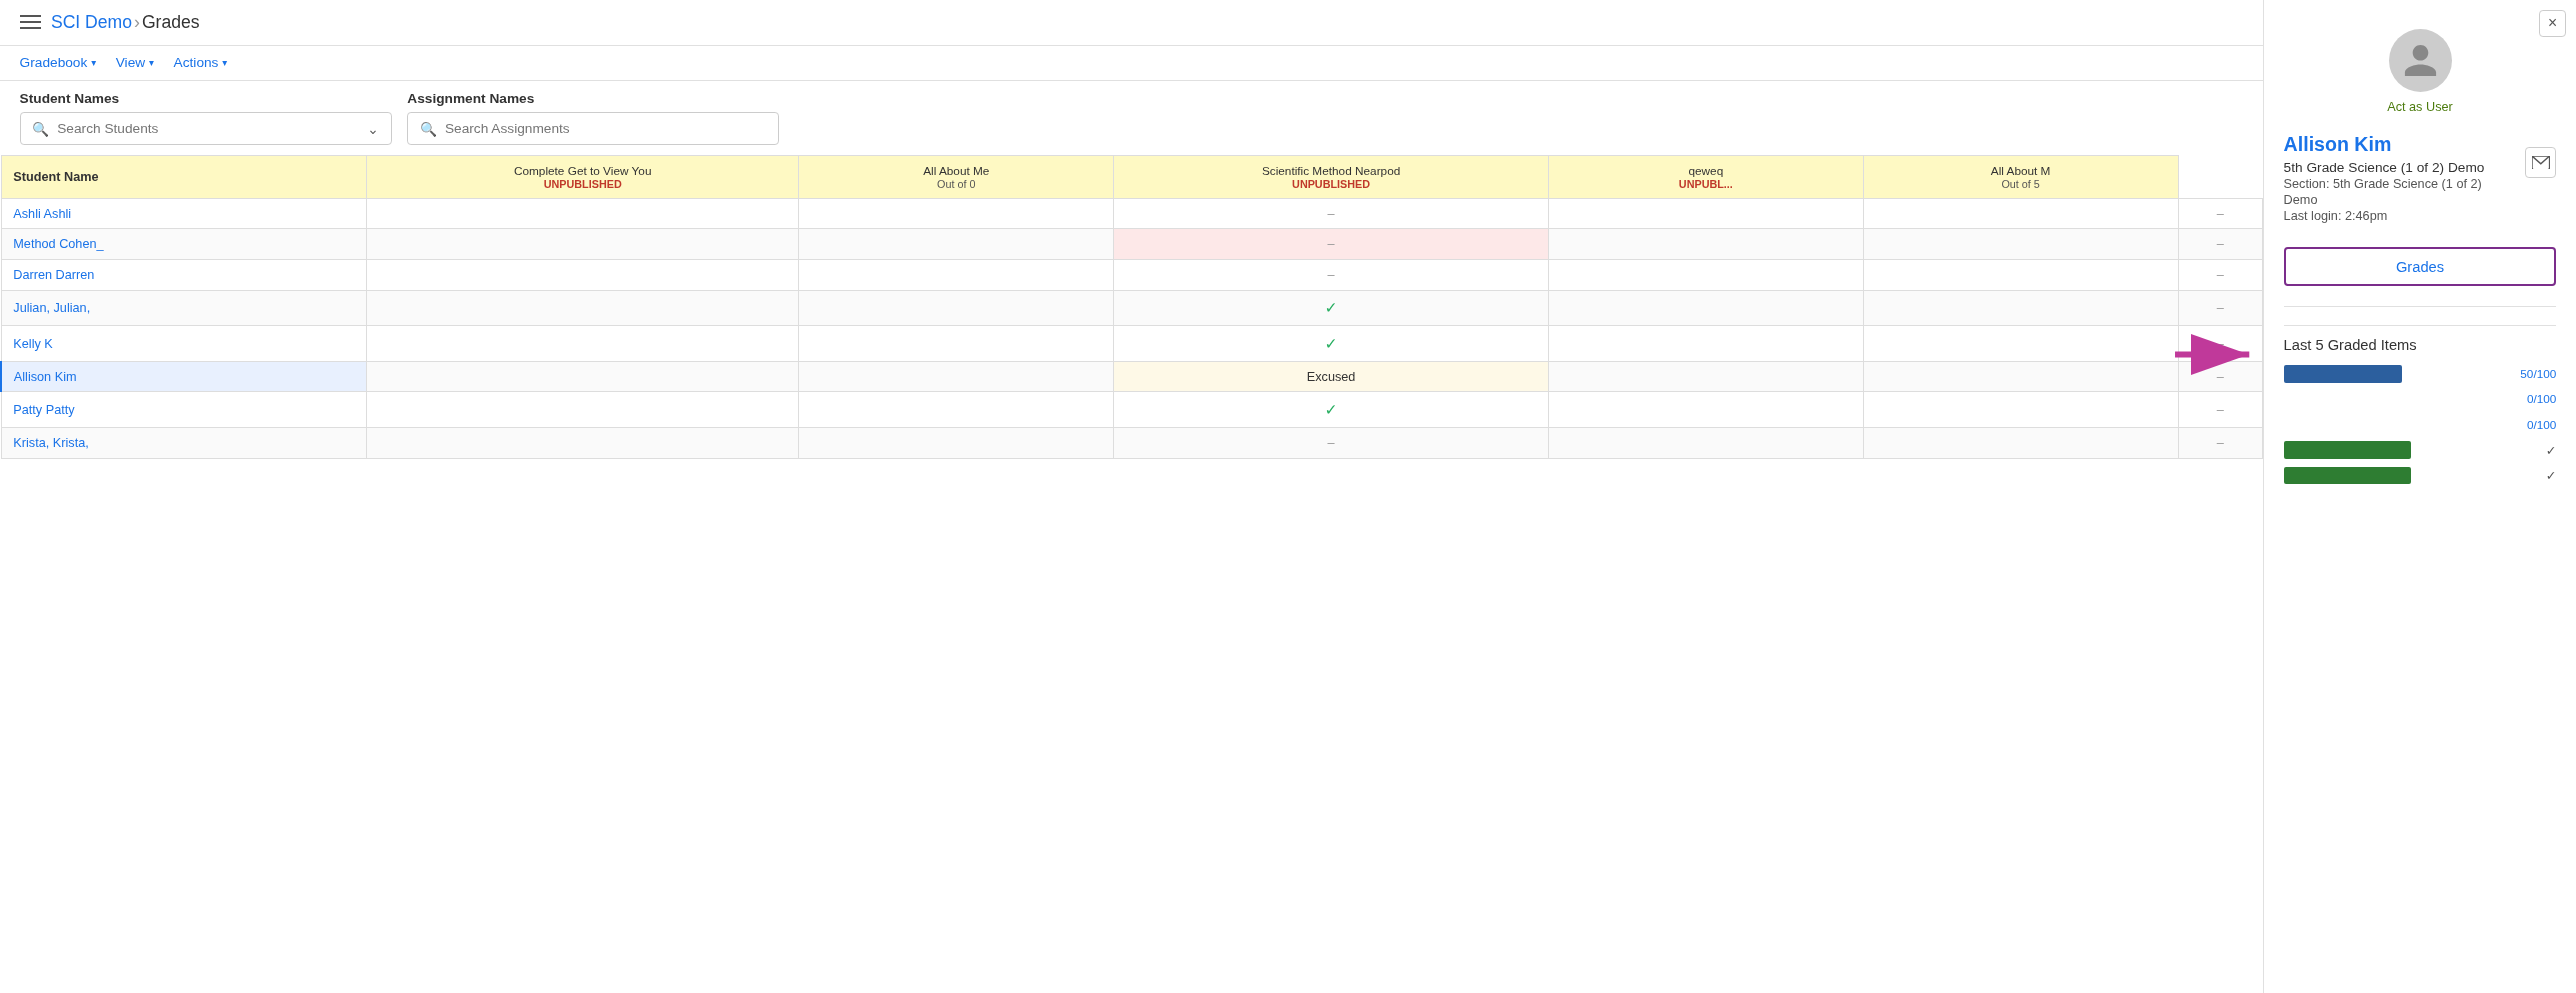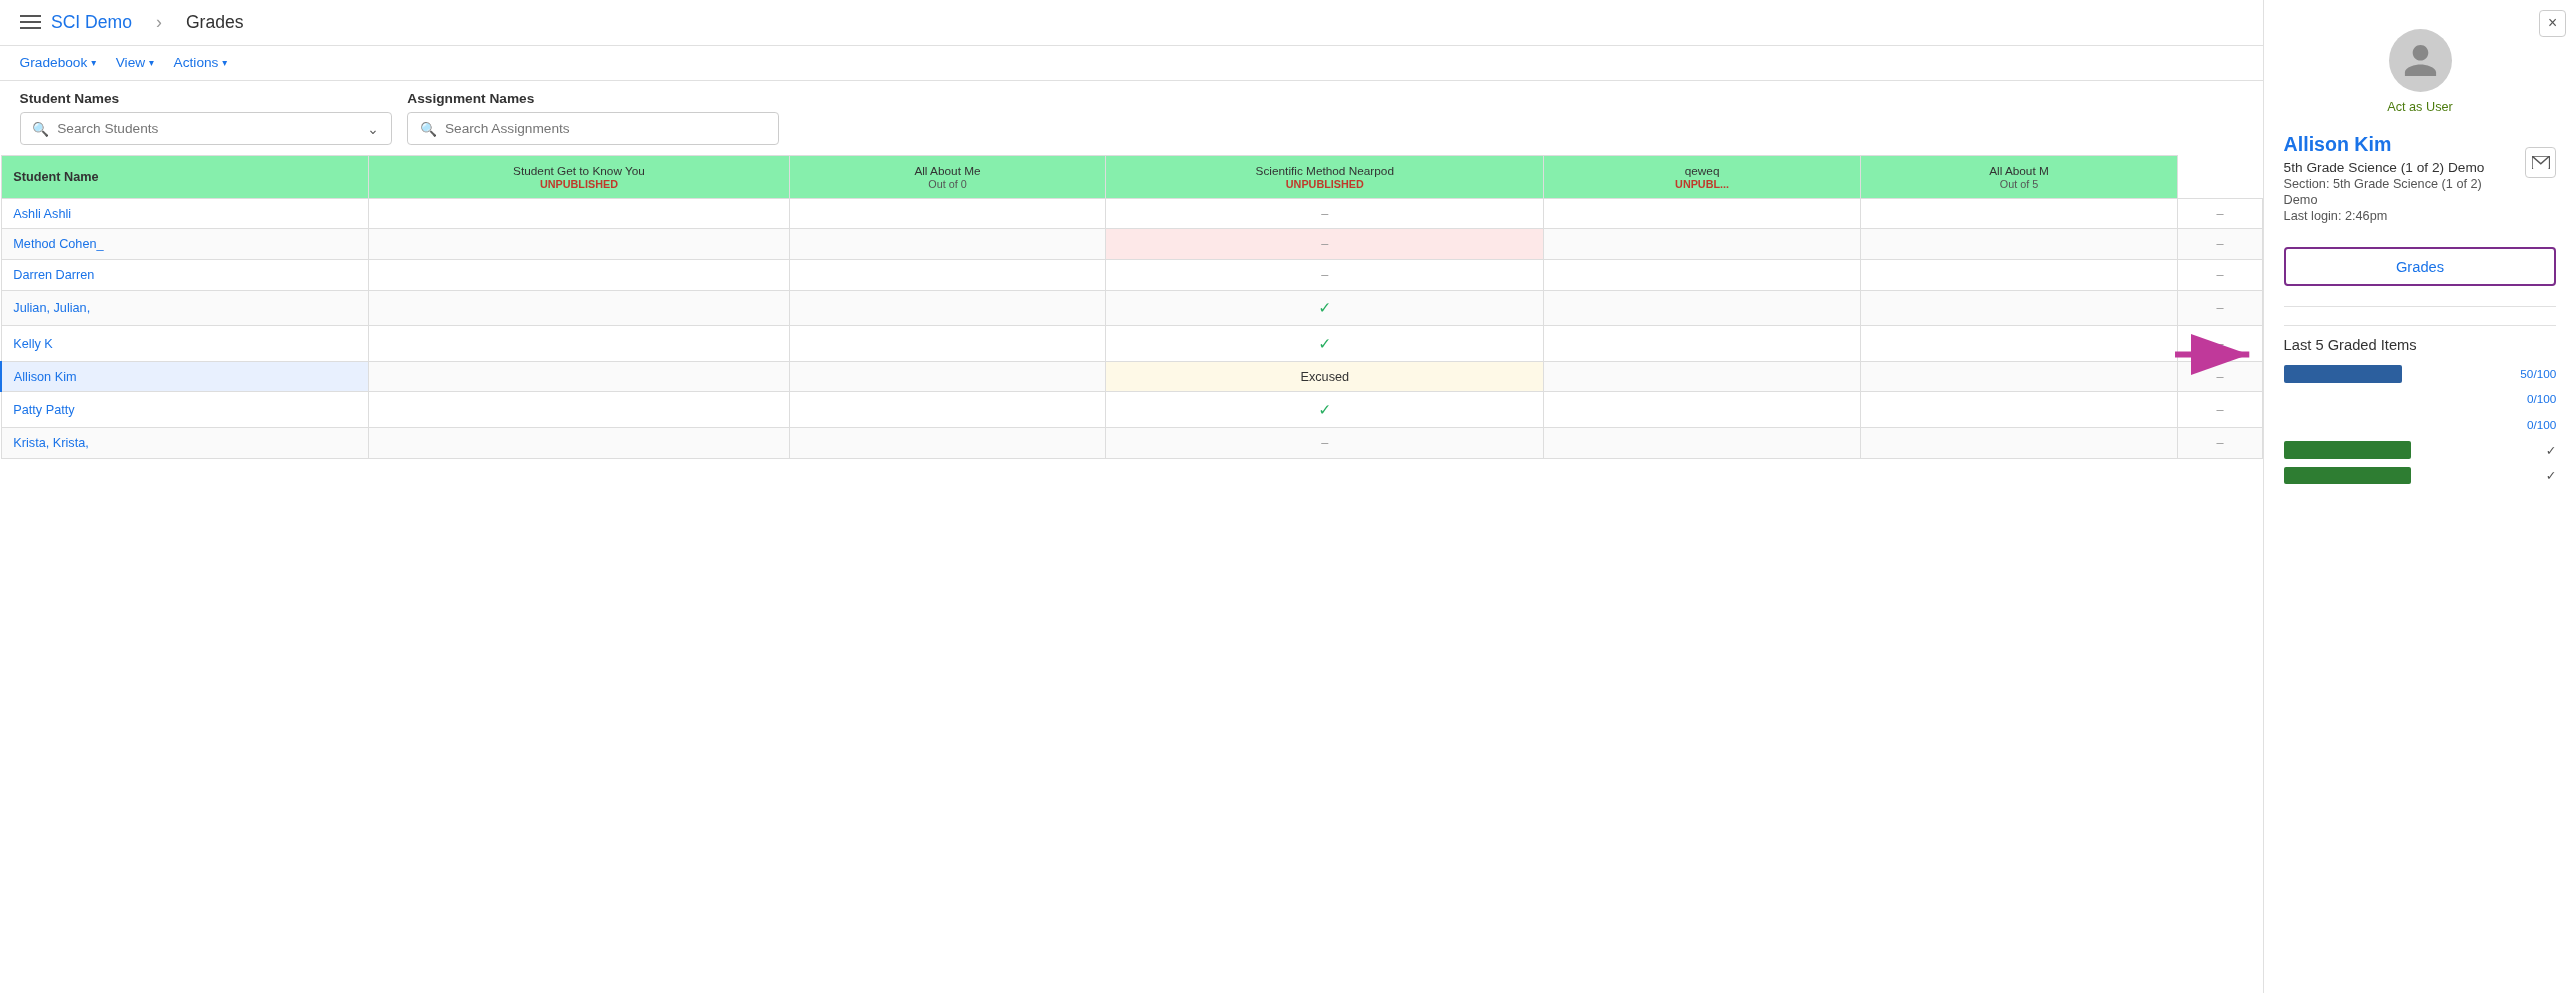--- a/index.html
+++ b/index.html
@@ -5,21 +5,21 @@
     * { box-sizing: border-box; margin: 0; padding: 0; }
     body { font-family: -apple-system, BlinkMacSystemFont, 'Segoe UI', sans-serif; font-size: 13.7px; color: #333; background: #fff; display: flex; height: 100vh; overflow: hidden; }
 
     
     .main-content { flex: 1; display: flex; flex-direction: column; overflow: hidden; }
 
     
     .top-header { display: flex; align-items: center; padding: 11.8px 19.6px; border-bottom: 1px solid #e0e0e0; gap: 9.8px; }
     .hamburger-icon { display: flex; flex-direction: column; gap: 3.9px; cursor: pointer; }
     .hamburger-icon span { display: block; width: 21.5px; height: 2px; background: #555; }
-    .breadcrumb { display: flex; align-items: flex-start; gap: 24px; font-size: 17.6px; color: #333; }
+    .breadcrumb { display: flex; align-items: flex-start; gap: 2px; font-size: 17.6px; color: #333; }
     .breadcrumb .app-name { color: #1a73e8; font-weight: 500; }
     .breadcrumb .separator { color: #999; }
     .breadcrumb .page-name { color: #333; font-weight: 400; }
 
     
     .toolbar { display: flex; align-items: center; padding: 9.8px 19.6px; gap: 19.6px; border-bottom: 1px solid #e0e0e0; }
     .toolbar-btn { display: flex; align-items: center; gap: 3.9px; color: #1a73e8; background: none; border: none; cursor: pointer; font-size: 13.7px; font-weight: 500; }
     .toolbar-btn .chevron { font-size: 9.8px; color: #1a73e8; }
 
     
@@ -28,21 +28,21 @@
     .search-section-title { font-weight: 700; font-size: 13.7px; color: #333; }
     .search-input-wrap { display: flex; align-items: center; border: 1px solid #ccc; border-radius: 3.9px; padding: 7.8px 11.8px; gap: 7.8px; width: 372px; background: #fff; }
     .search-input-wrap input { border: none; outline: none; font-size: 13.7px; color: #555; width: 100%; }
     .search-icon { color: #888; font-size: 13.7px; }
     .dropdown-icon { color: #555; margin-left: auto; }
     .search-section-wide .search-input-wrap { width: 372px; }
 
     
     .table-container { overflow: auto; flex: 1; }
     table { border-collapse: collapse; width: 100%; }
-    thead th { background: #86efac; border: 1px solid #ddd; padding: 7.8px 11.8px; font-size: 11.8px; font-weight: 500; text-align: center; white-space: nowrap; min-width: 118px; }
+    thead th { background: #fef9c3; border: 1px solid #ddd; padding: 7.8px 11.8px; font-size: 11.8px; font-weight: 500; text-align: center; white-space: nowrap; min-width: 118px; }
     thead th.student-col { text-align: left; min-width: 137px; font-weight: 700; font-size: 12.7px; }
     .unpublished { color: #c0392b; font-weight: 600; font-size: 10.8px; display: block; }
     .out-of { color: #555; font-size: 10.8px; display: block; }
     tbody td { border: 1px solid #ddd; padding: 7.8px 11.8px; text-align: center; font-size: 12.7px; }
     tbody td.student-name { text-align: left; color: #1a73e8; cursor: pointer; }
     tbody td.student-name.active { background: #e8f0fe; border-left: 2.9px solid #1a73e8; }
     tr:nth-child(even) { background: #fafafa; }
     tr:nth-child(odd) { background: #fff; }
     .cell-pink { background: #fde8e8 !important; }
     .cell-yellow { background: #fef9e7 !important; }
@@ -125,21 +125,21 @@
       </div>
     </div>
   </div>
 
   <div class="table-container">
     <table>
       <thead>
         <tr>
           <th class="student-col">Student Name</th>
           <th>
-            <span>Student Get to Know You</span>
+            <span>Complete Get to View You</span>
             <span class="unpublished">UNPUBLISHED</span>
           </th>
           <th>
             <span>All About Me</span>
             <span class="out-of">Out of 0</span>
           </th>
           <th>
             <span>Scientific Method Nearpod</span>
             <span class="unpublished">UNPUBLISHED</span>
           </th>

